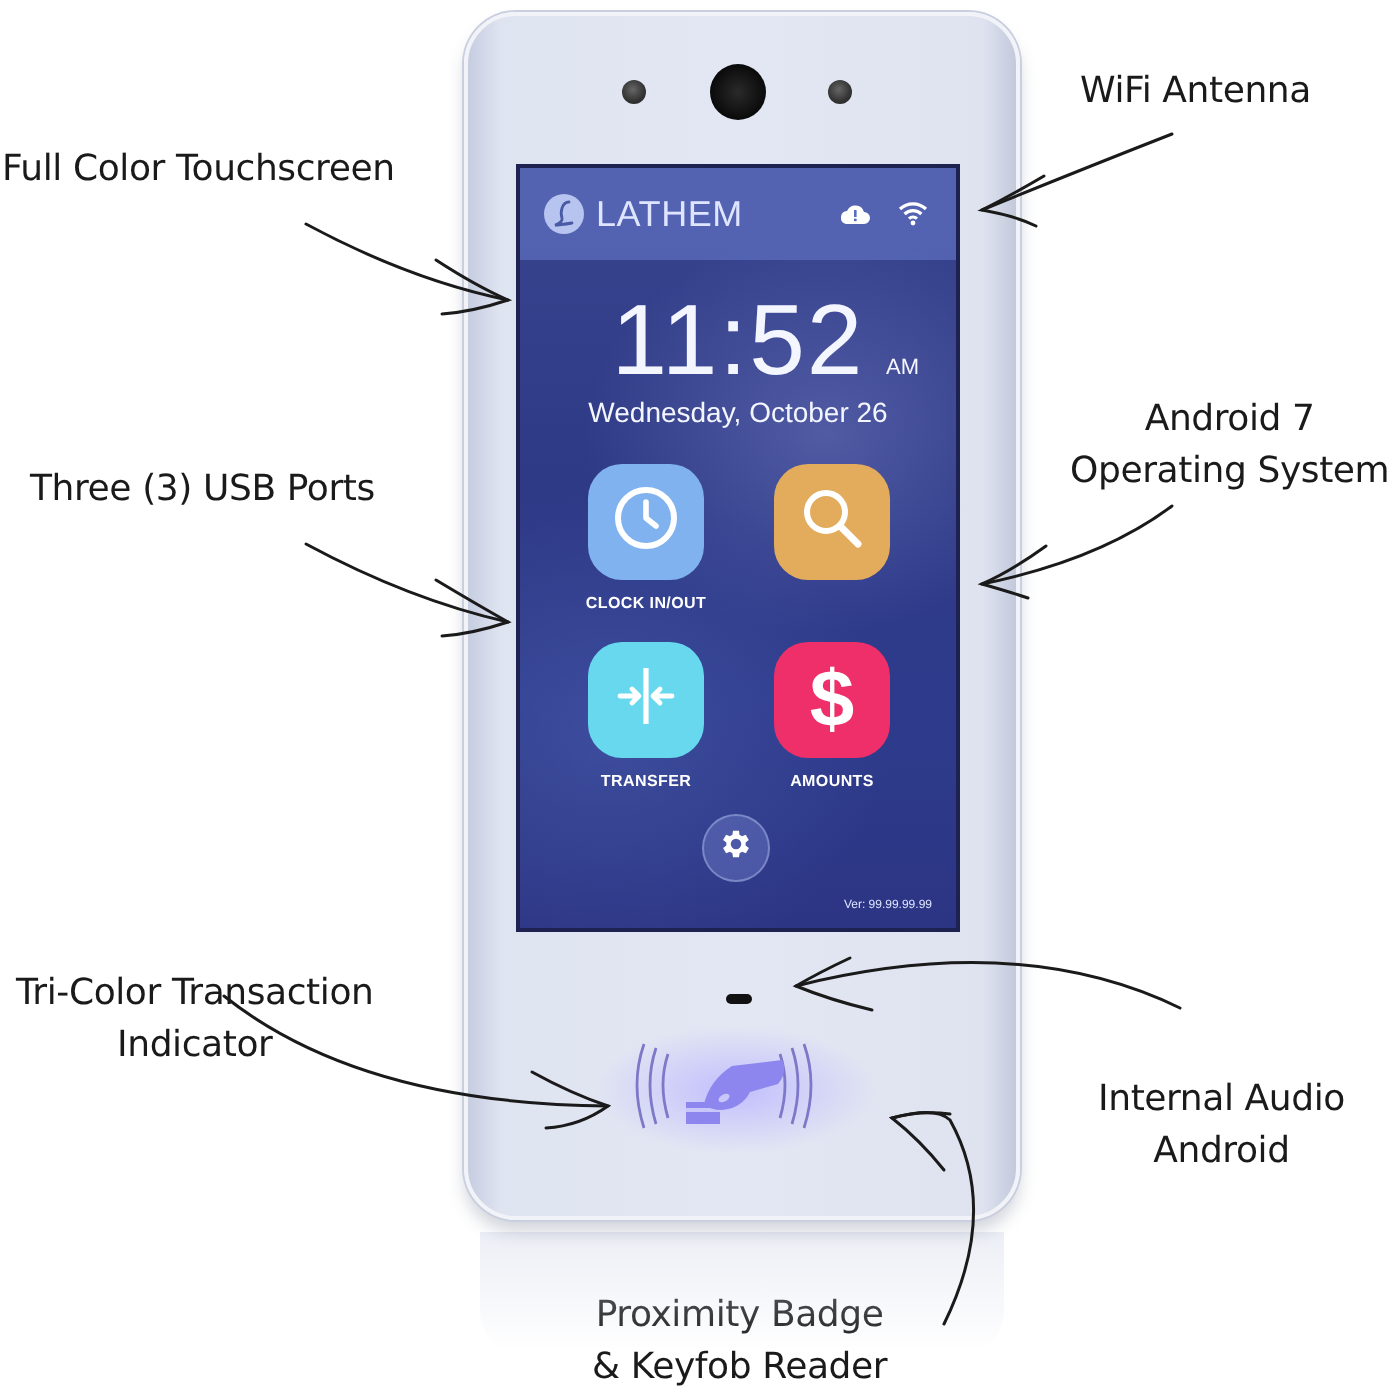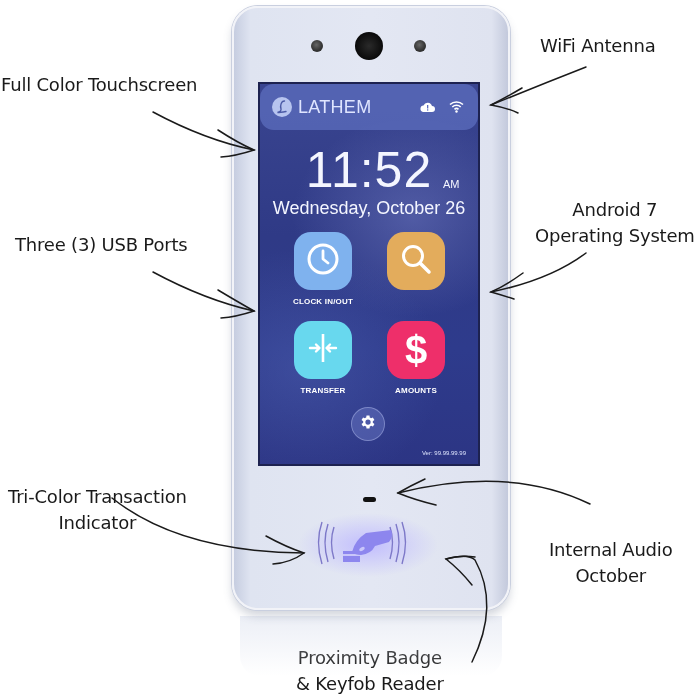--- a/index.html
+++ b/index.html
@@ -57,21 +57,20 @@
     background:
       radial-gradient(ellipse 120px 100px at 70% 35%, rgba(120,130,200,0.45), rgba(0,0,0,0)),
       radial-gradient(ellipse 140px 120px at 20% 75%, rgba(90,110,190,0.35), rgba(0,0,0,0)),
       linear-gradient(180deg, #3a4590 0%, #2f3a86 40%, #2e3b8c 70%, #2c3584 100%);
   }
   .topbar {
     position: absolute; left: 0; top: 0; right: 0; height: 46px;
     background: rgba(92,110,190,0.75);
     display: flex; align-items: center;
     padding-left: 12px;
-    border-radius: 14px;
   }
   .logo-circle {
     width: 20px; height: 20px; border-radius: 50%;
     background: #b7c4ef; position: relative;
   }
   .logo-text {
     margin-left: 6px; font-size: 18px; color: #dfe5ff;
     font-family: "Liberation Sans", sans-serif; letter-spacing: 0.3px;
   }
   .status-icons { position: absolute; right: 14px; top: 14px; display: flex; gap: 14px; }
@@ -84,21 +83,21 @@
     font-family: "Liberation Sans", sans-serif;
     font-size: 50px; font-weight: 300; letter-spacing: 1px; line-height: 56px;
     display: inline-block;
   }
   .ampm {
     font-family: "Liberation Sans", sans-serif;
     font-size: 11px; position: absolute; left: 183px; top: 36px;
   }
   .date {
     font-family: "Liberation Sans", sans-serif;
-    font-size: 18px; position: absolute; left: 0; right: 0; top: 56px; text-align: center;
+    font-size: 14px; position: absolute; left: 0; right: 0; top: 56px; text-align: center;
   }
 
   .tile {
     position: absolute; width: 58px; height: 58px; border-radius: 17px;
     display: flex; align-items: center; justify-content: center;
   }
   .tile-label {
     position: absolute; width: 100px; text-align: center;
     font-family: "Liberation Sans", sans-serif; font-weight: bold;
     font-size: 8px; color: #ffffff; letter-spacing: 0.2px;
@@ -141,21 +140,21 @@
 </div>
 <div class="label" style="left:15px; top:232px;">
   <span>Three (3) USB Ports</span>
 </div>
 <div class="label" style="left:8px; top:438px;margin-top:46px;">
   <div>Tri-Color Transaction</div>
   <div>Indicator</div>
 </div>
 <div class="label" style="left:549px; top:507px;margin-top:30px;">
   <div>Internal Audio</div>
-  <div>October</div>
+  <div>Android</div>
 </div>
 <div class="label" style="left:296px; top:645px;">
   <div>Proximity Badge</div>
   <div>&amp; Keyfob Reader</div>
 </div>
 
 <div class="reflection"></div>
 <div class="device"></div>
 <div class="sensor" style="left:311px; top:40px; width:12px; height:12px;"></div>
 <div class="camera" style="left:355px; top:32px; width:28px; height:28px;"></div>

